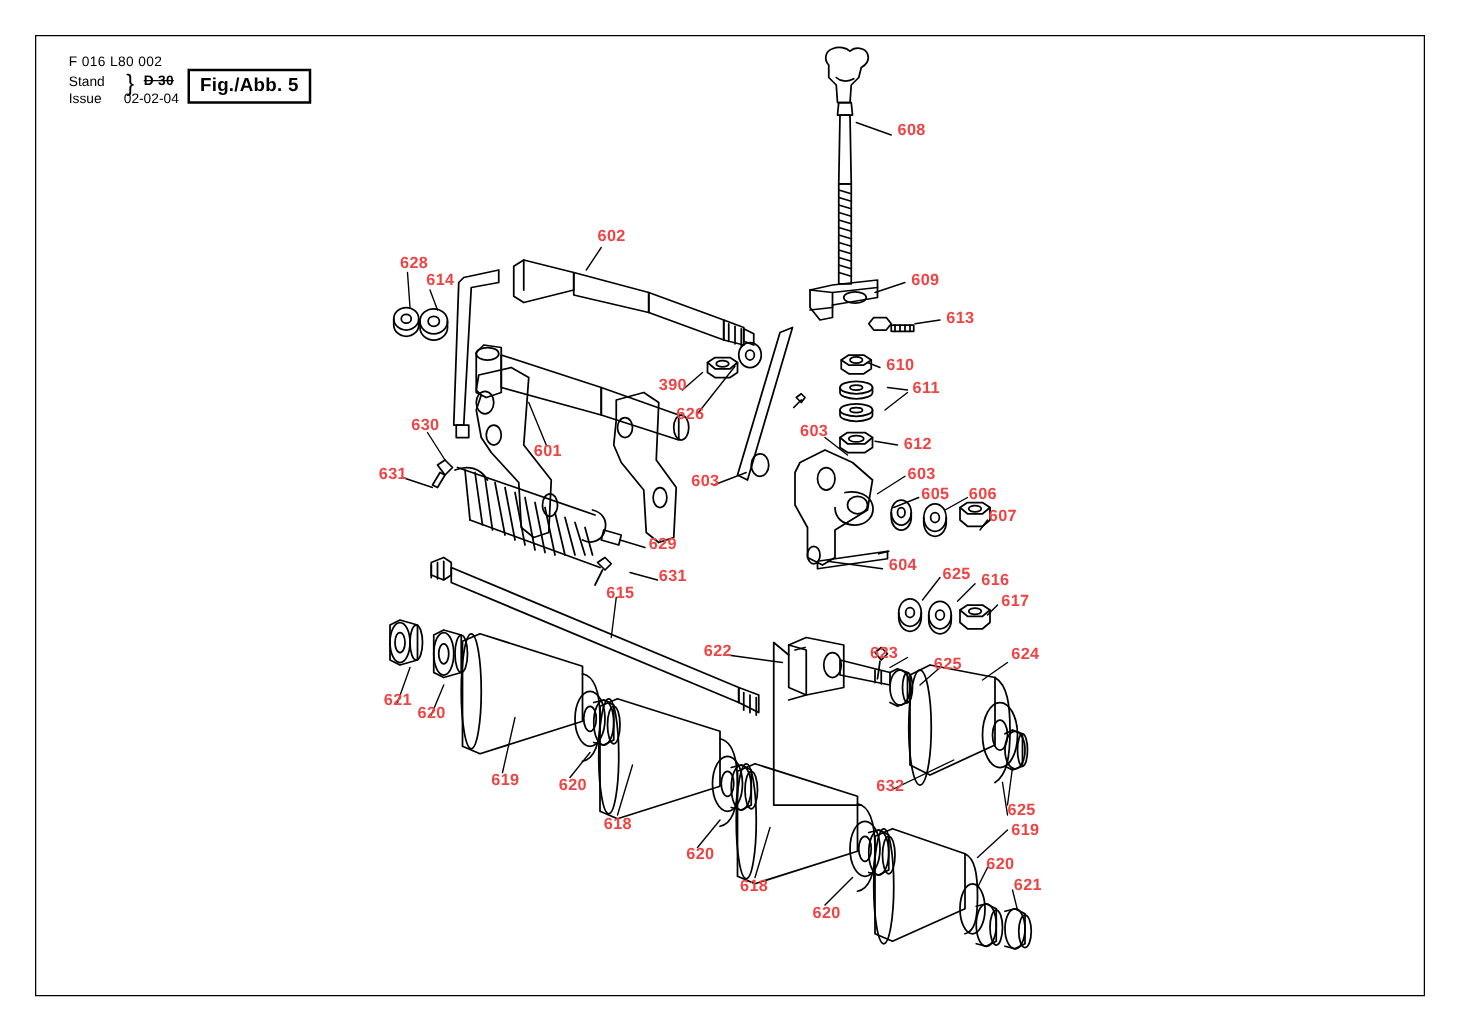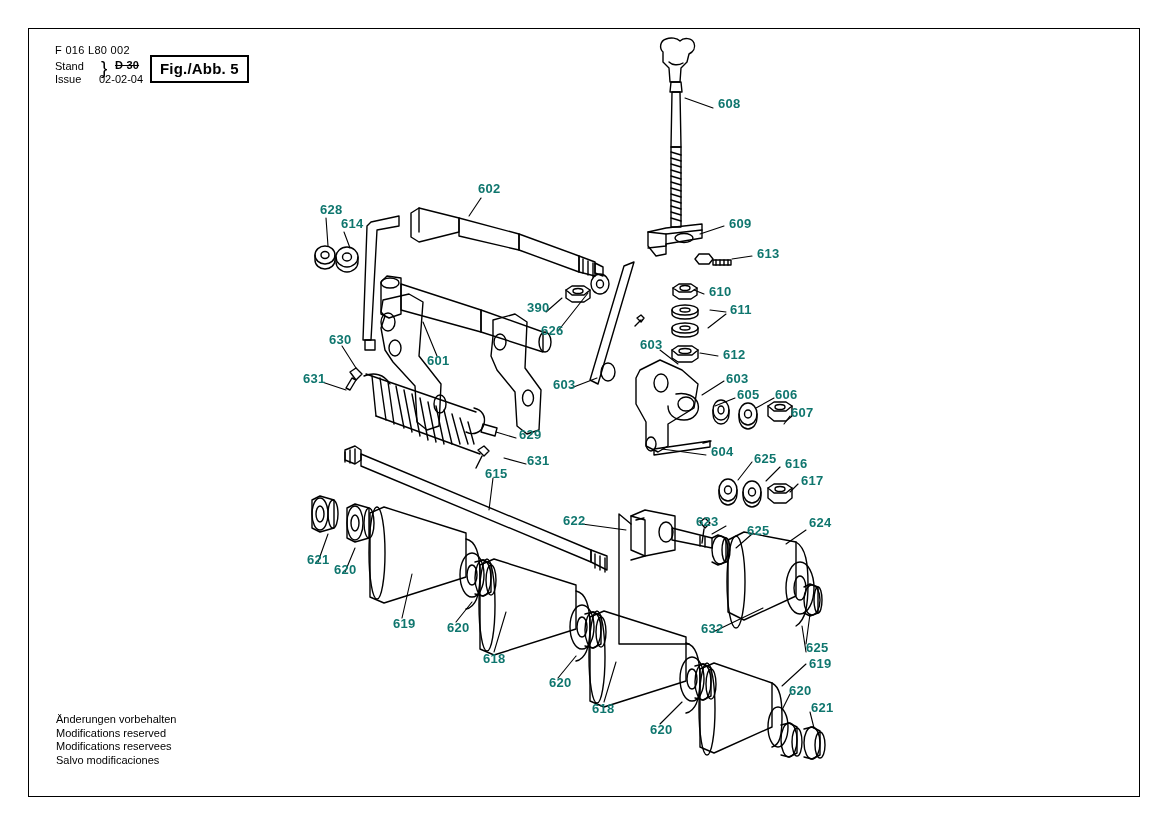--- a/index.html
+++ b/index.html
@@ -81,21 +81,21 @@
     top: 713px;
     font-size: 11px;
     line-height: 13.5px;
     color: #000;
   }
   .footer div { white-space: pre; }
   .callout {
     position: absolute;
     font-size: 13px;
     font-weight: bold;
-    color: #0f766e;
+    color: #ef4444;
     letter-spacing: 0.3px;
     white-space: nowrap;
   }
   svg.art {
     position: absolute;
     left: 0;
     top: 0;
     width: 1168px;
     height: 825px;
     pointer-events: none;
@@ -490,20 +490,14 @@
   <div class="callout" style="left:806px; top:640px;">625</div>
   <div class="callout" style="left:541px; top:323px;text-align:right;">626</div>
   <div class="callout" style="left:527px; top:300px;">390</div>
   <div class="callout" style="left:320px; top:202px;">628</div>
   <div class="callout" style="left:519px; top:427px;">629</div>
   <div class="callout" style="left:329px; top:332px;">630</div>
   <div class="callout" style="left:303px; top:371px;">631</div>
   <div class="callout" style="left:527px; top:453px;">631</div>
   <div class="callout" style="left:701px; top:621px;">632</div>
 
-  <div class="footer">
-    <div>Änderungen vorbehalten</div>
-    <div>Modifications reserved</div>
-    <div>Modifications reservees</div>
-    <div>Salvo modificaciones</div>
-  </div>
 
 </div>
 
 </body></html>

